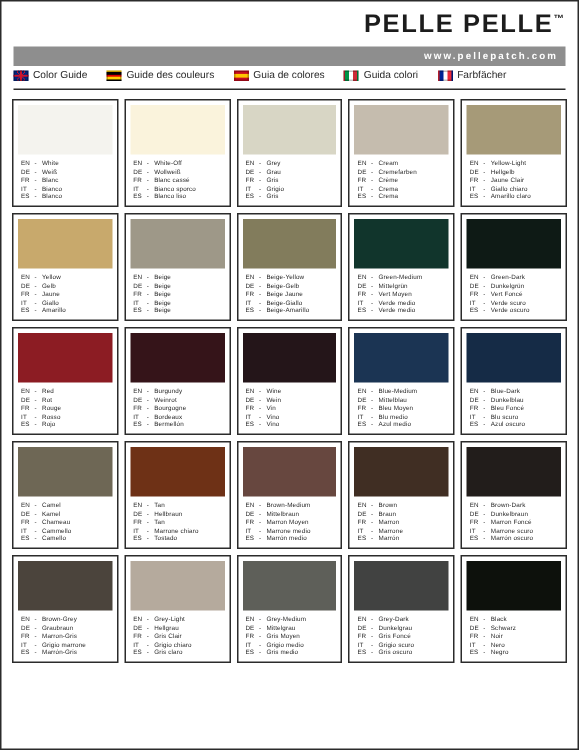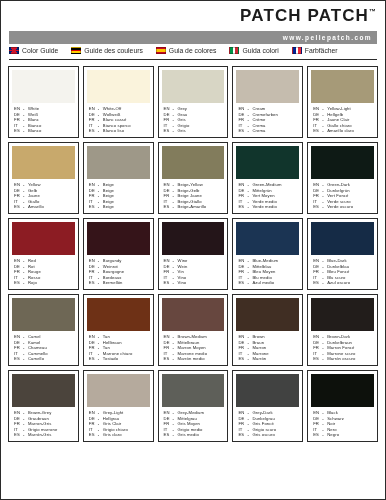--- a/index.html
+++ b/index.html
@@ -126,21 +126,21 @@
   }
   .ncode{display:inline-block;width:9px;}
   .ndash{display:inline-block;width:5px;}
 </style>
 </head>
 <body>
 
 <div class="page">
 
   <div class="brandbar">
-    <div class="brand"><span>PATCH PATCH</span><span class="tm">™</span></div>
+    <div class="brand"><span>PELLE PELLE</span><span class="tm">™</span></div>
   </div>
 
   <div class="greybar">
     <span>www.pellepatch.com</span>
   </div>
 
   <div class="langbar">
     <div class="lang">
       <span class="flag flag-uk"></span>
       <span>Color Guide</span>

